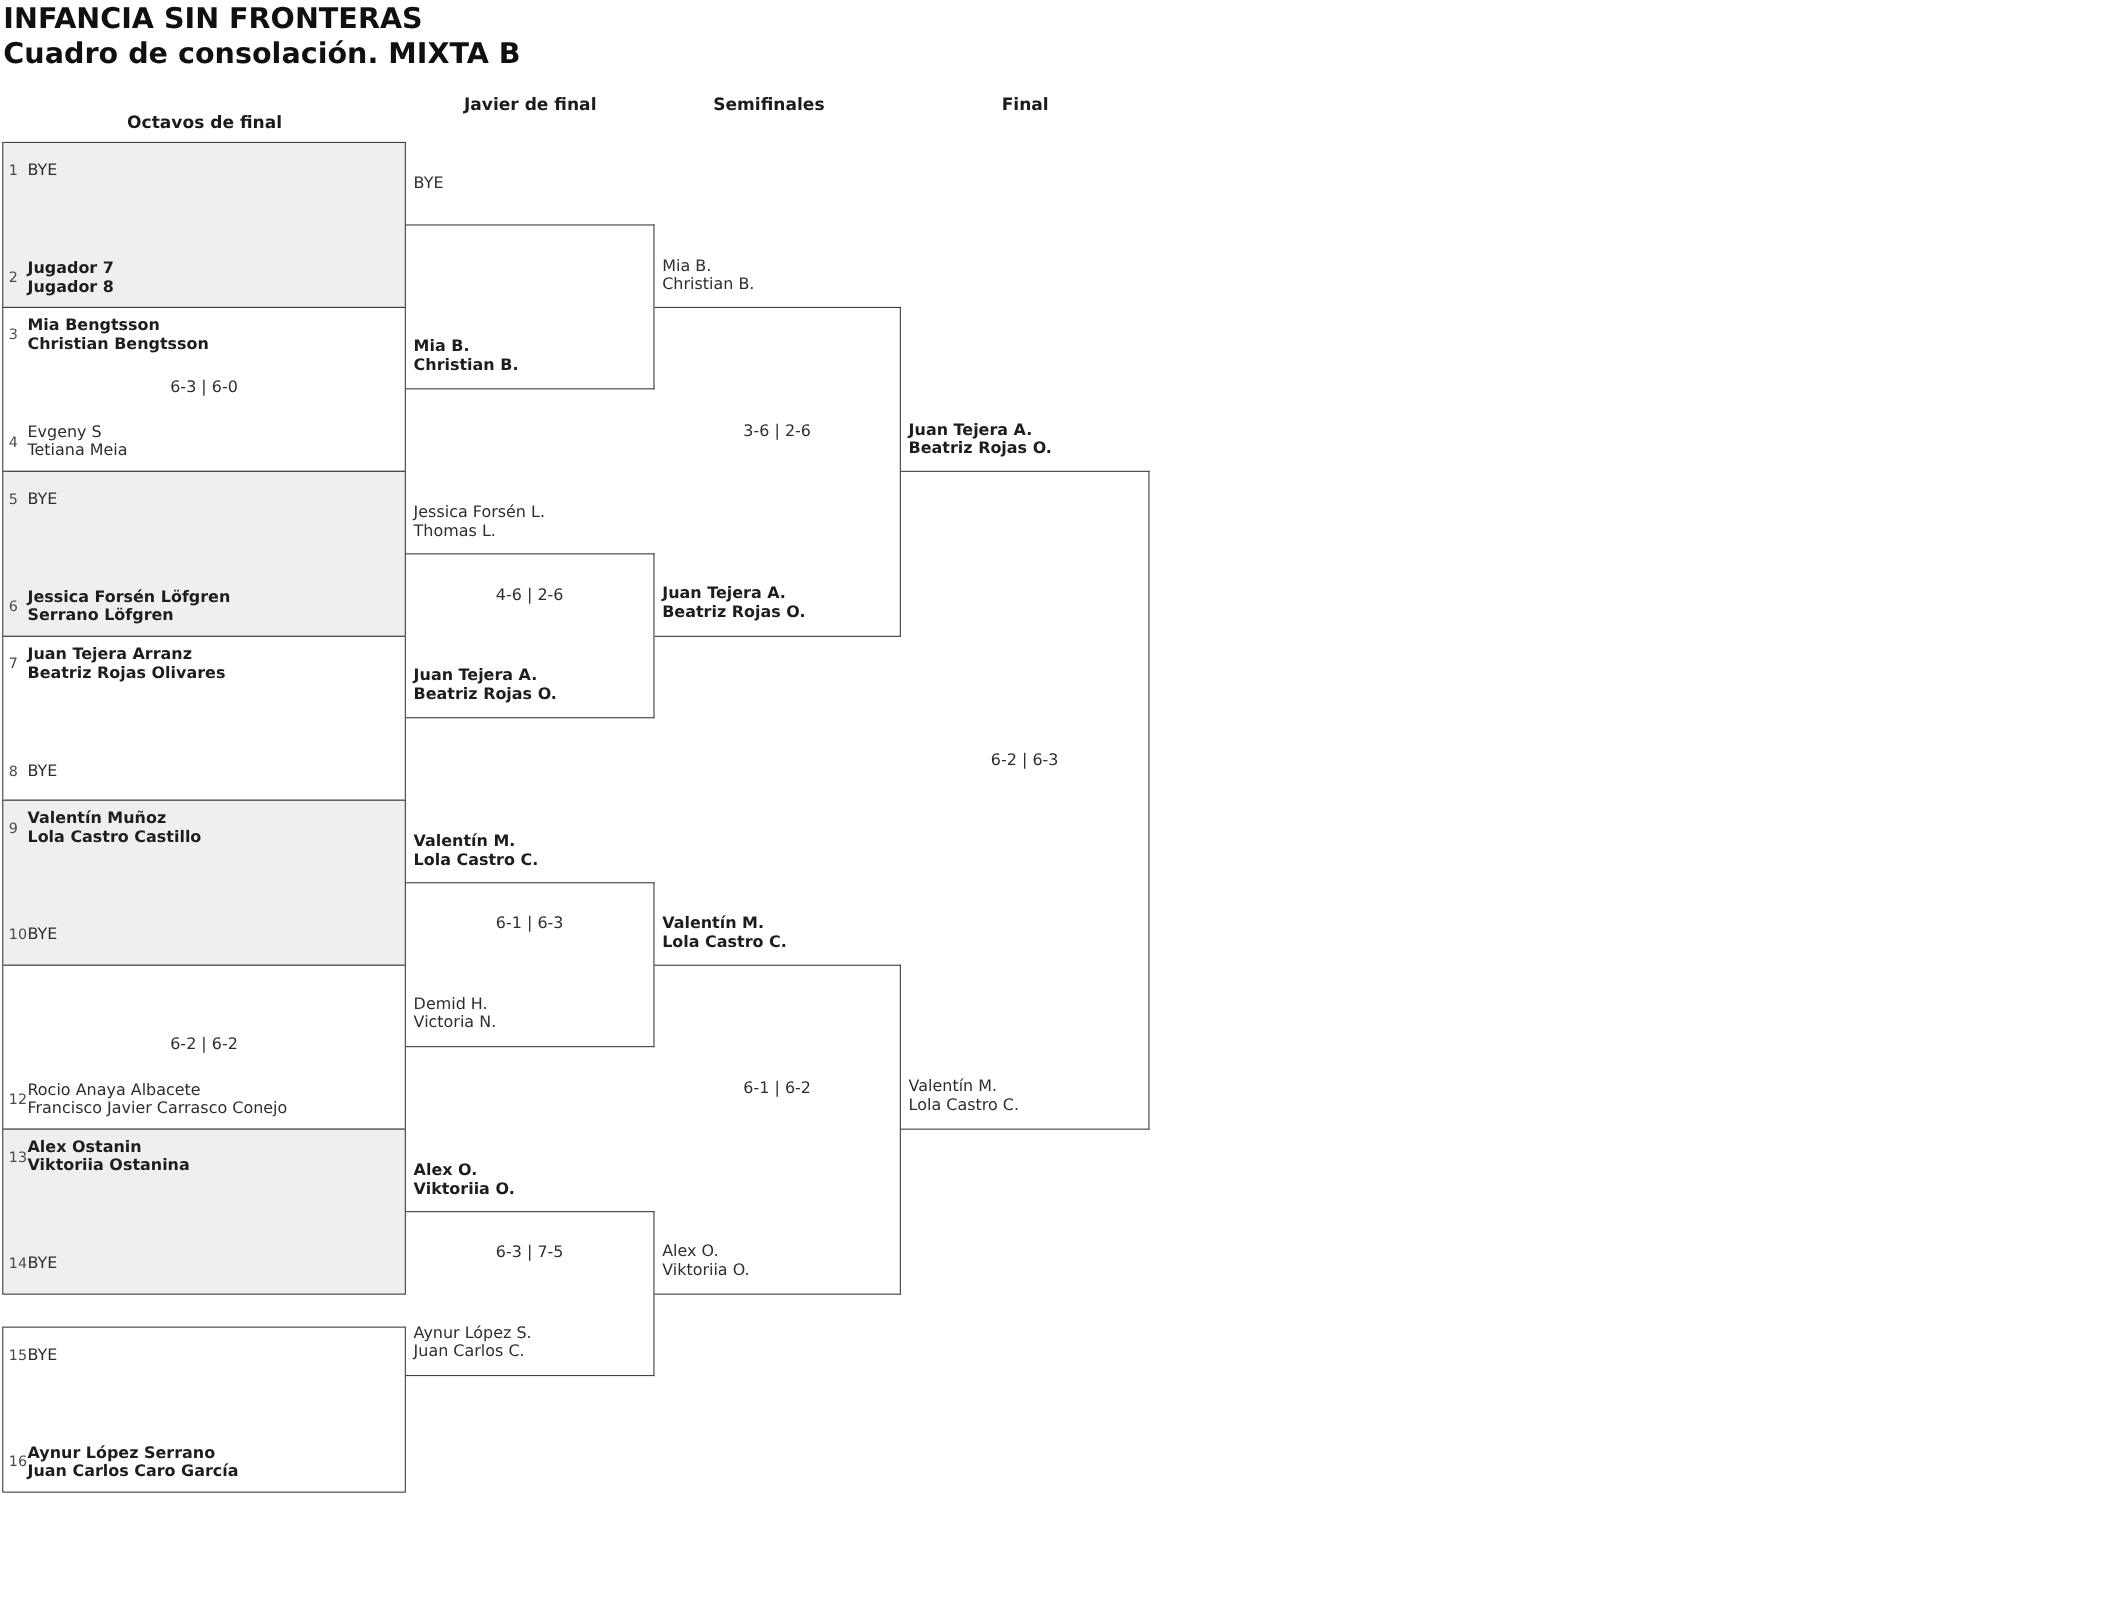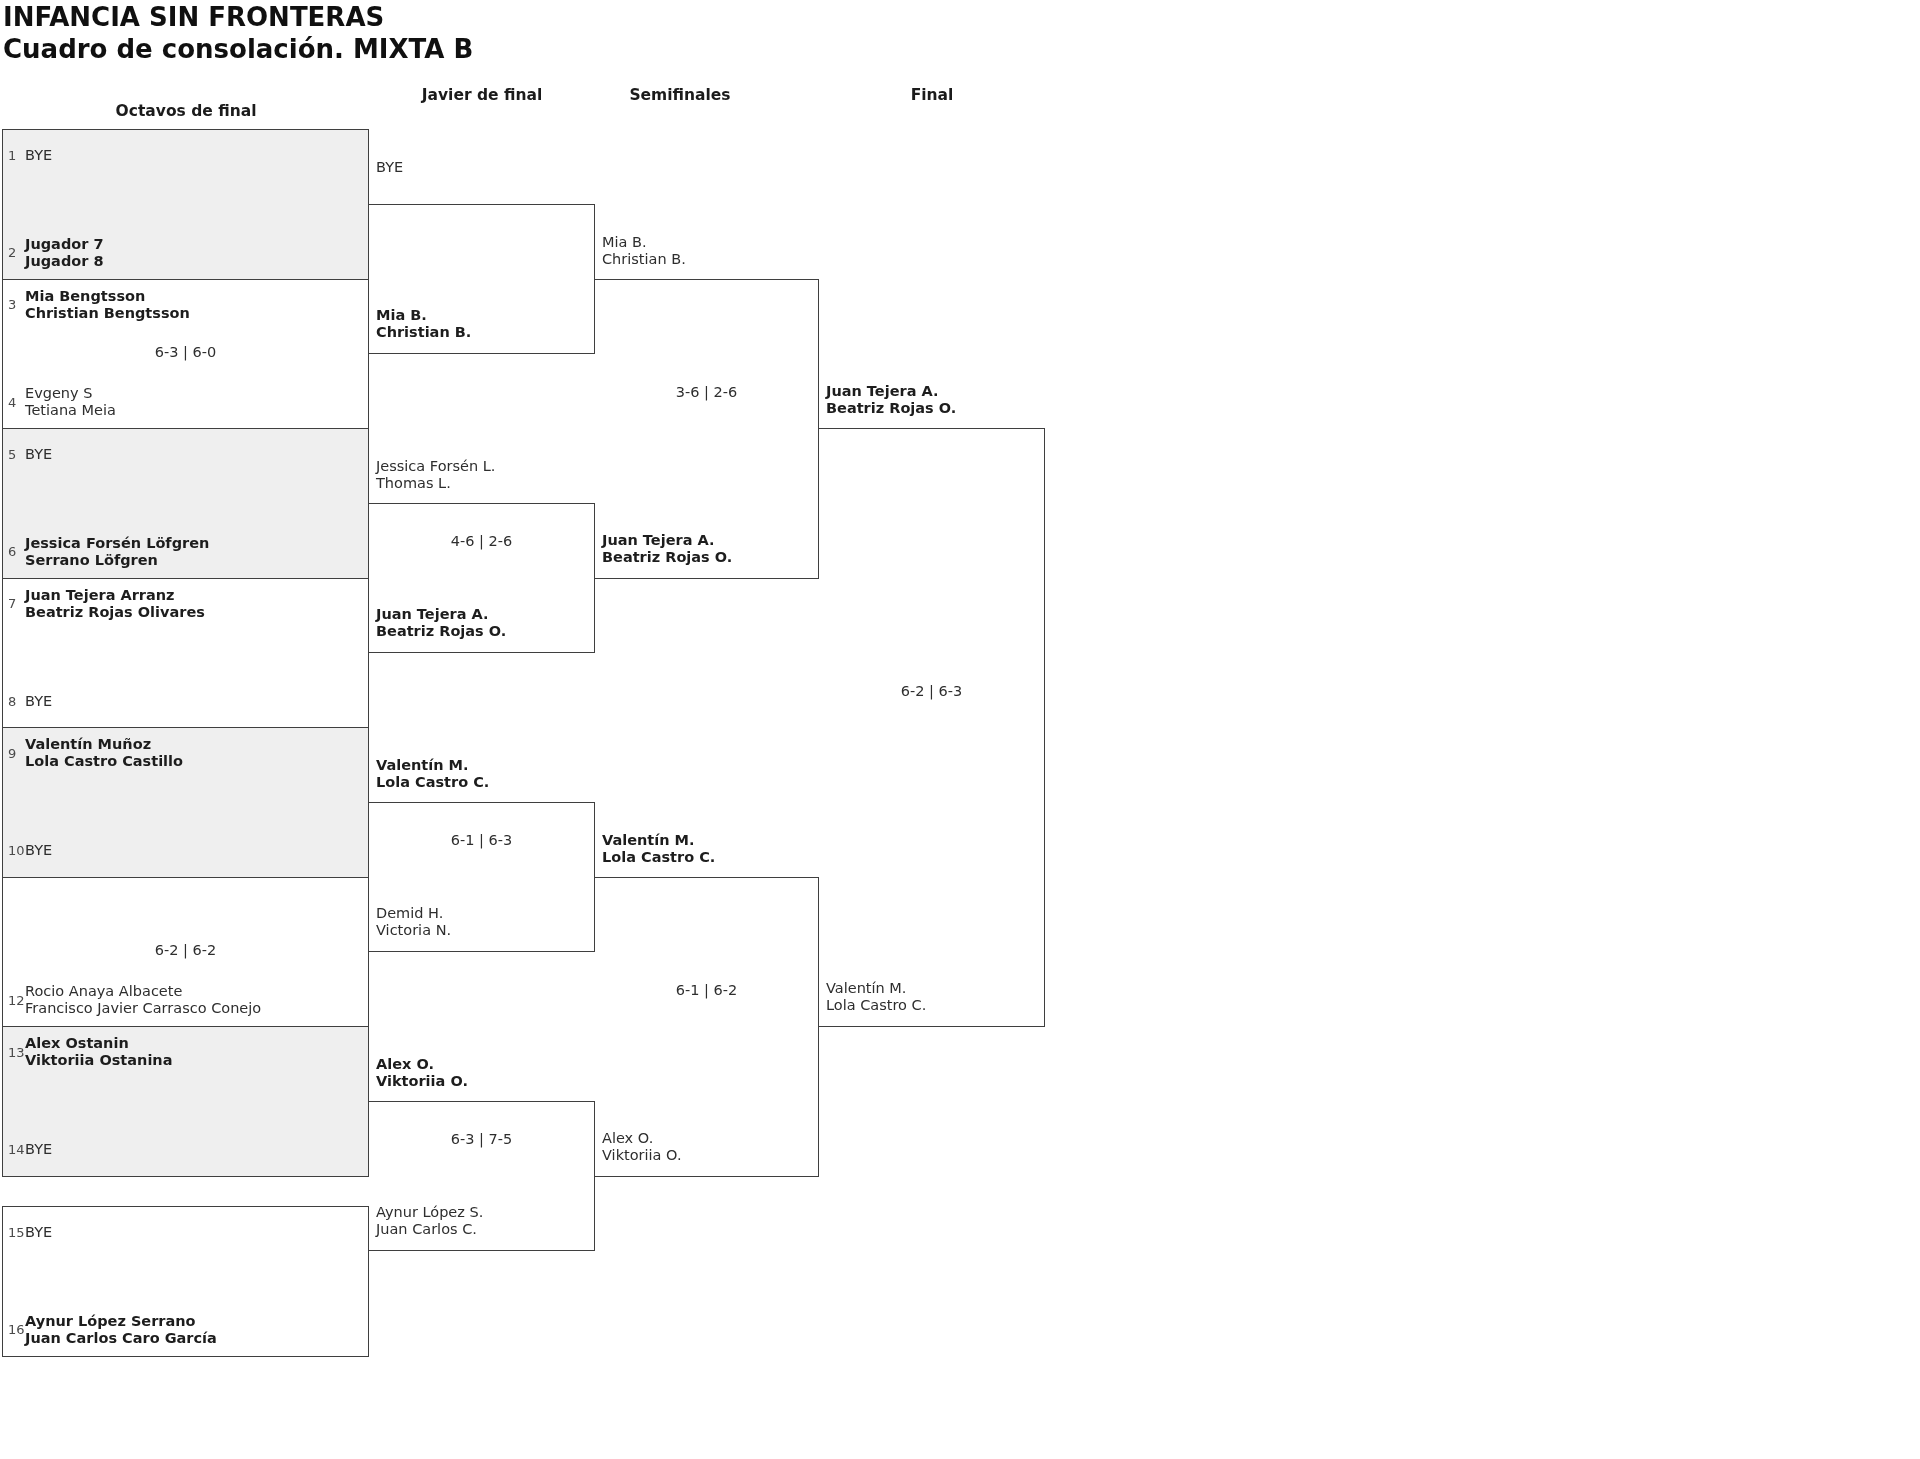--- a/index.html
+++ b/index.html
@@ -42,21 +42,21 @@
 
   <div class="ttl">
     <div class="t1">INFANCIA SIN FRONTERAS</div>
     <div class="t2">Cuadro de consolación. MIXTA B</div>
   </div>
 
 
   <div id="headers">
       <div class="rh" style="left: 186px; margin-top: 16px;">Octavos de final</div>
       <div class="rh" style="left: 482px;">Javier de final</div>
-      <div class="rh" style="left: 680px; text-align: right;">Semifinales</div>
+      <div class="rh" style="left: 699px; text-align: right;">Semifinales</div>
       <div class="rh" style="left: 932px;">Final</div>
     </div>
   <div id="bracket">
       <div class="bx first shaded" style="left: 2px; top: 129px; width: 367px; height: 150.5px;">
         <div class="r16e t">
     <span class="seed">1</span>
     <div class="nm">
             <div class="ln">BYE</div>
           </div>
   </div>

